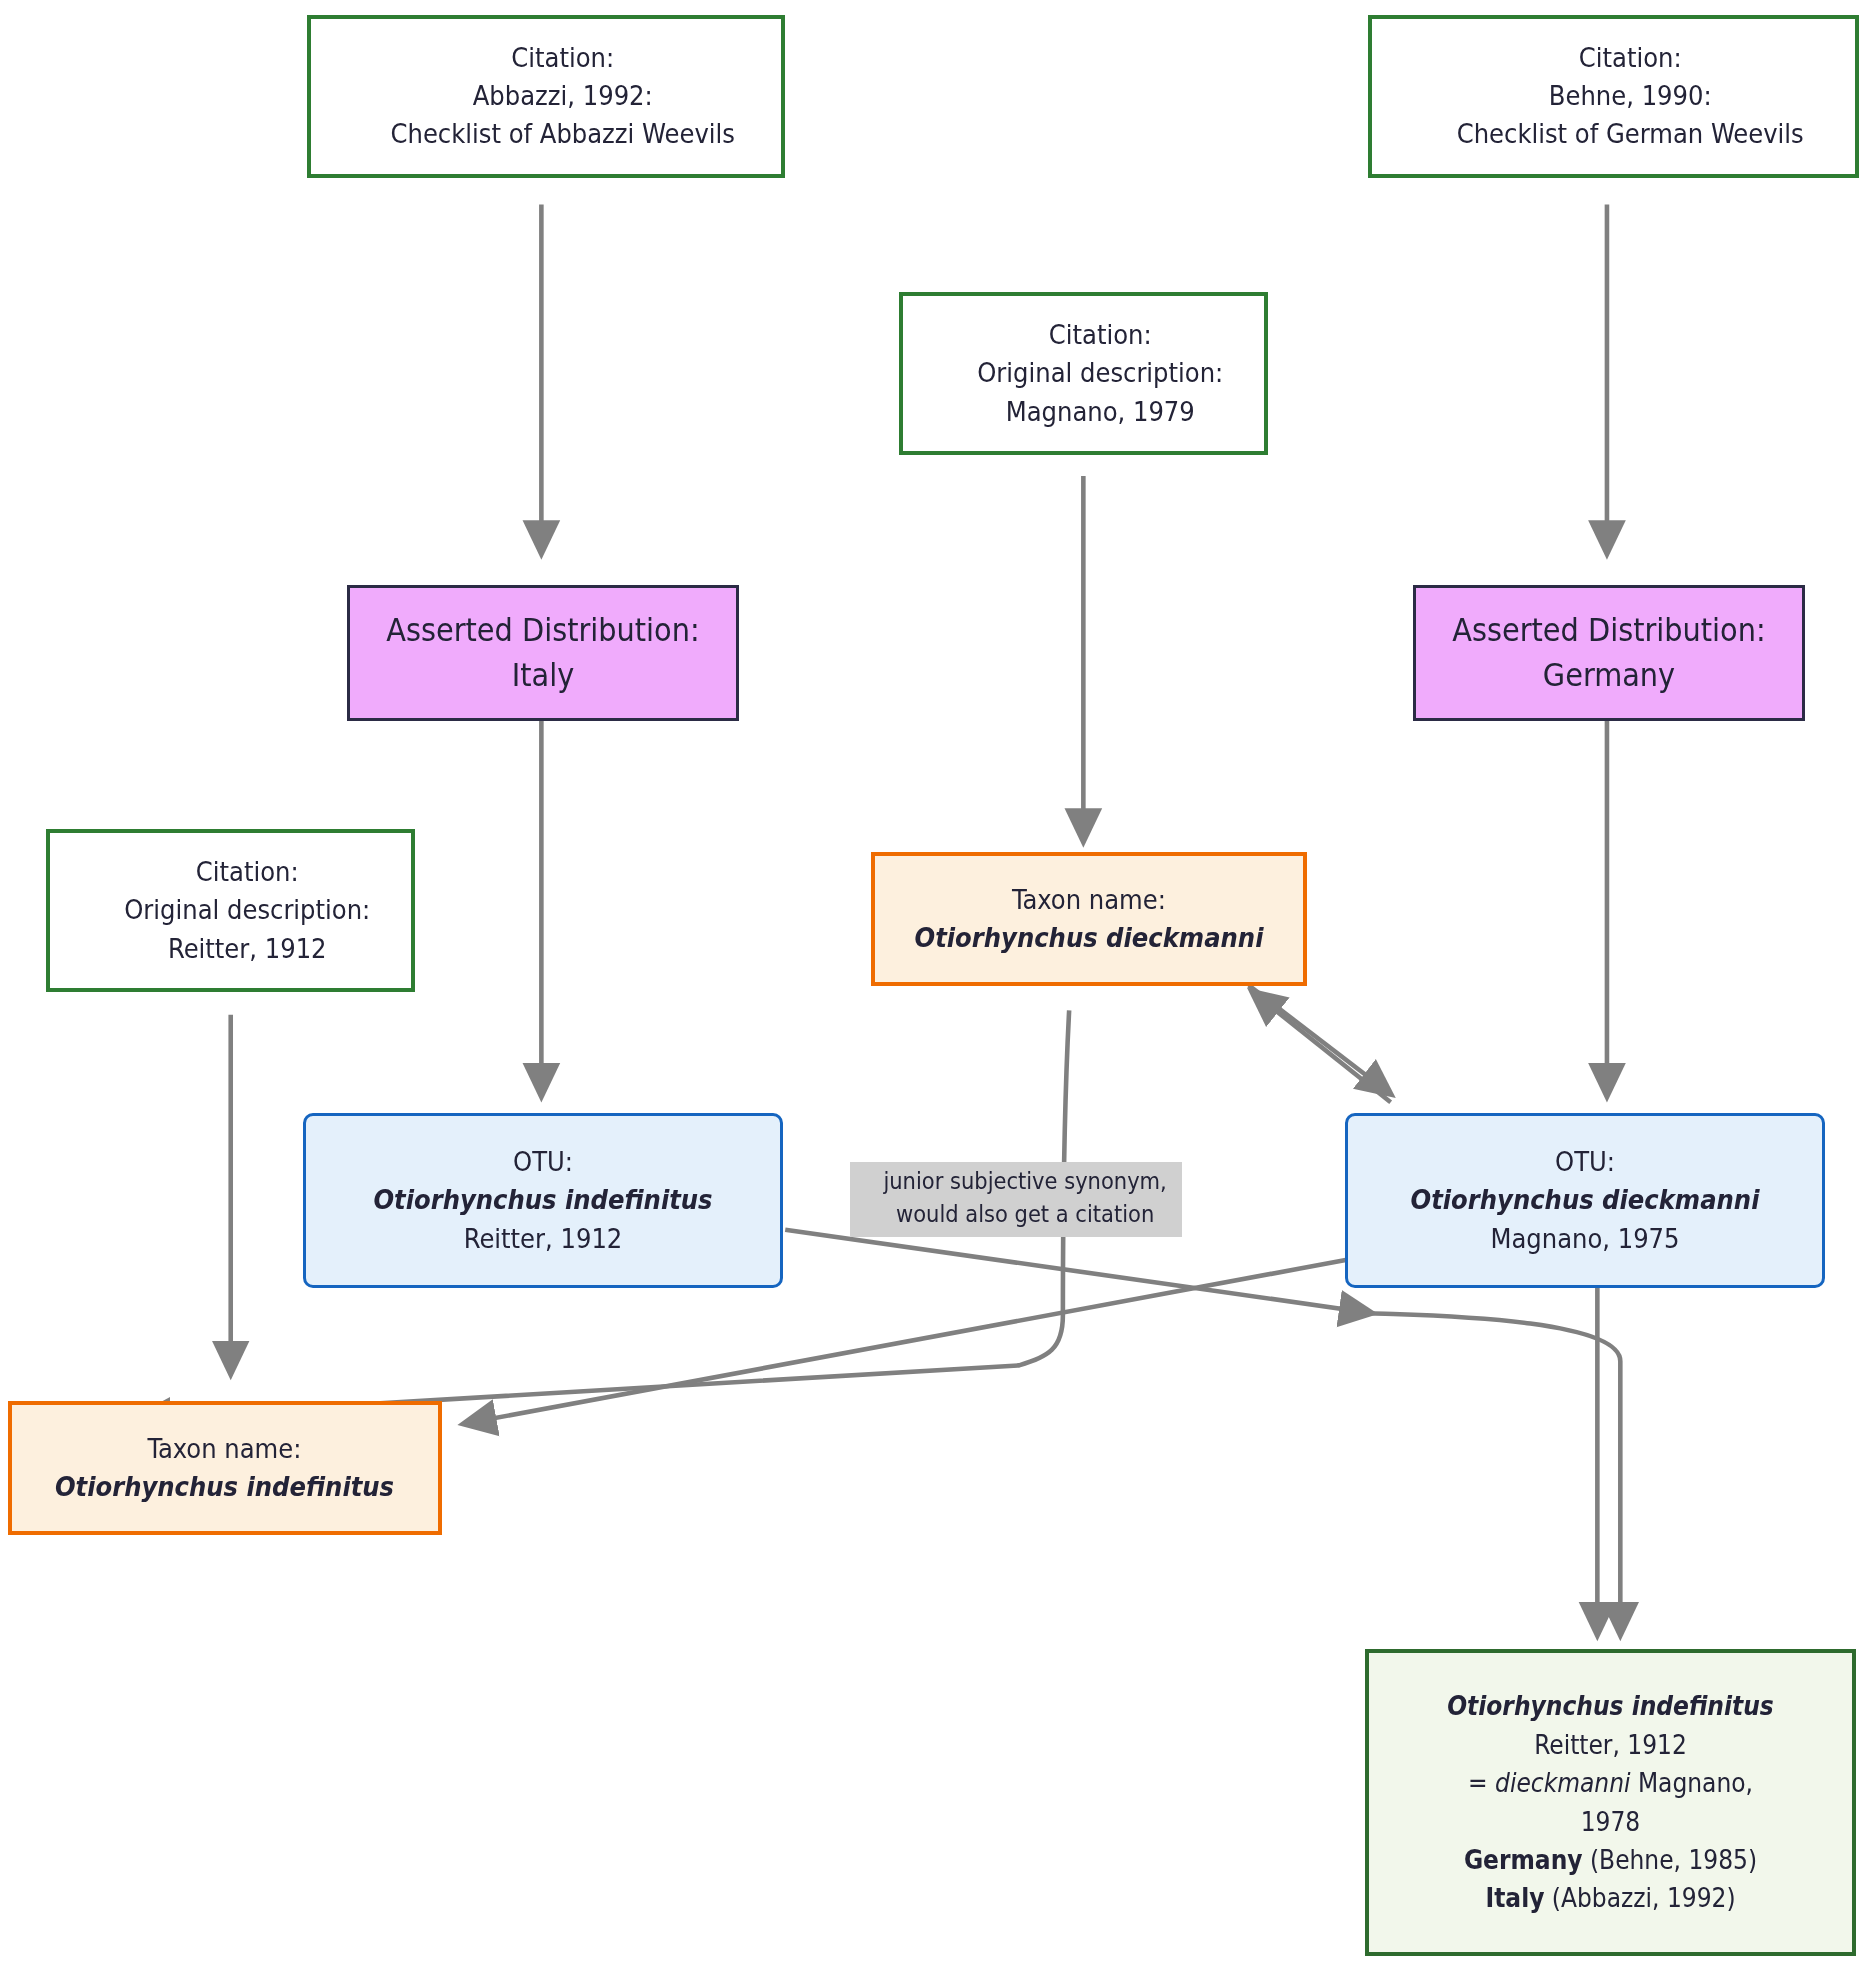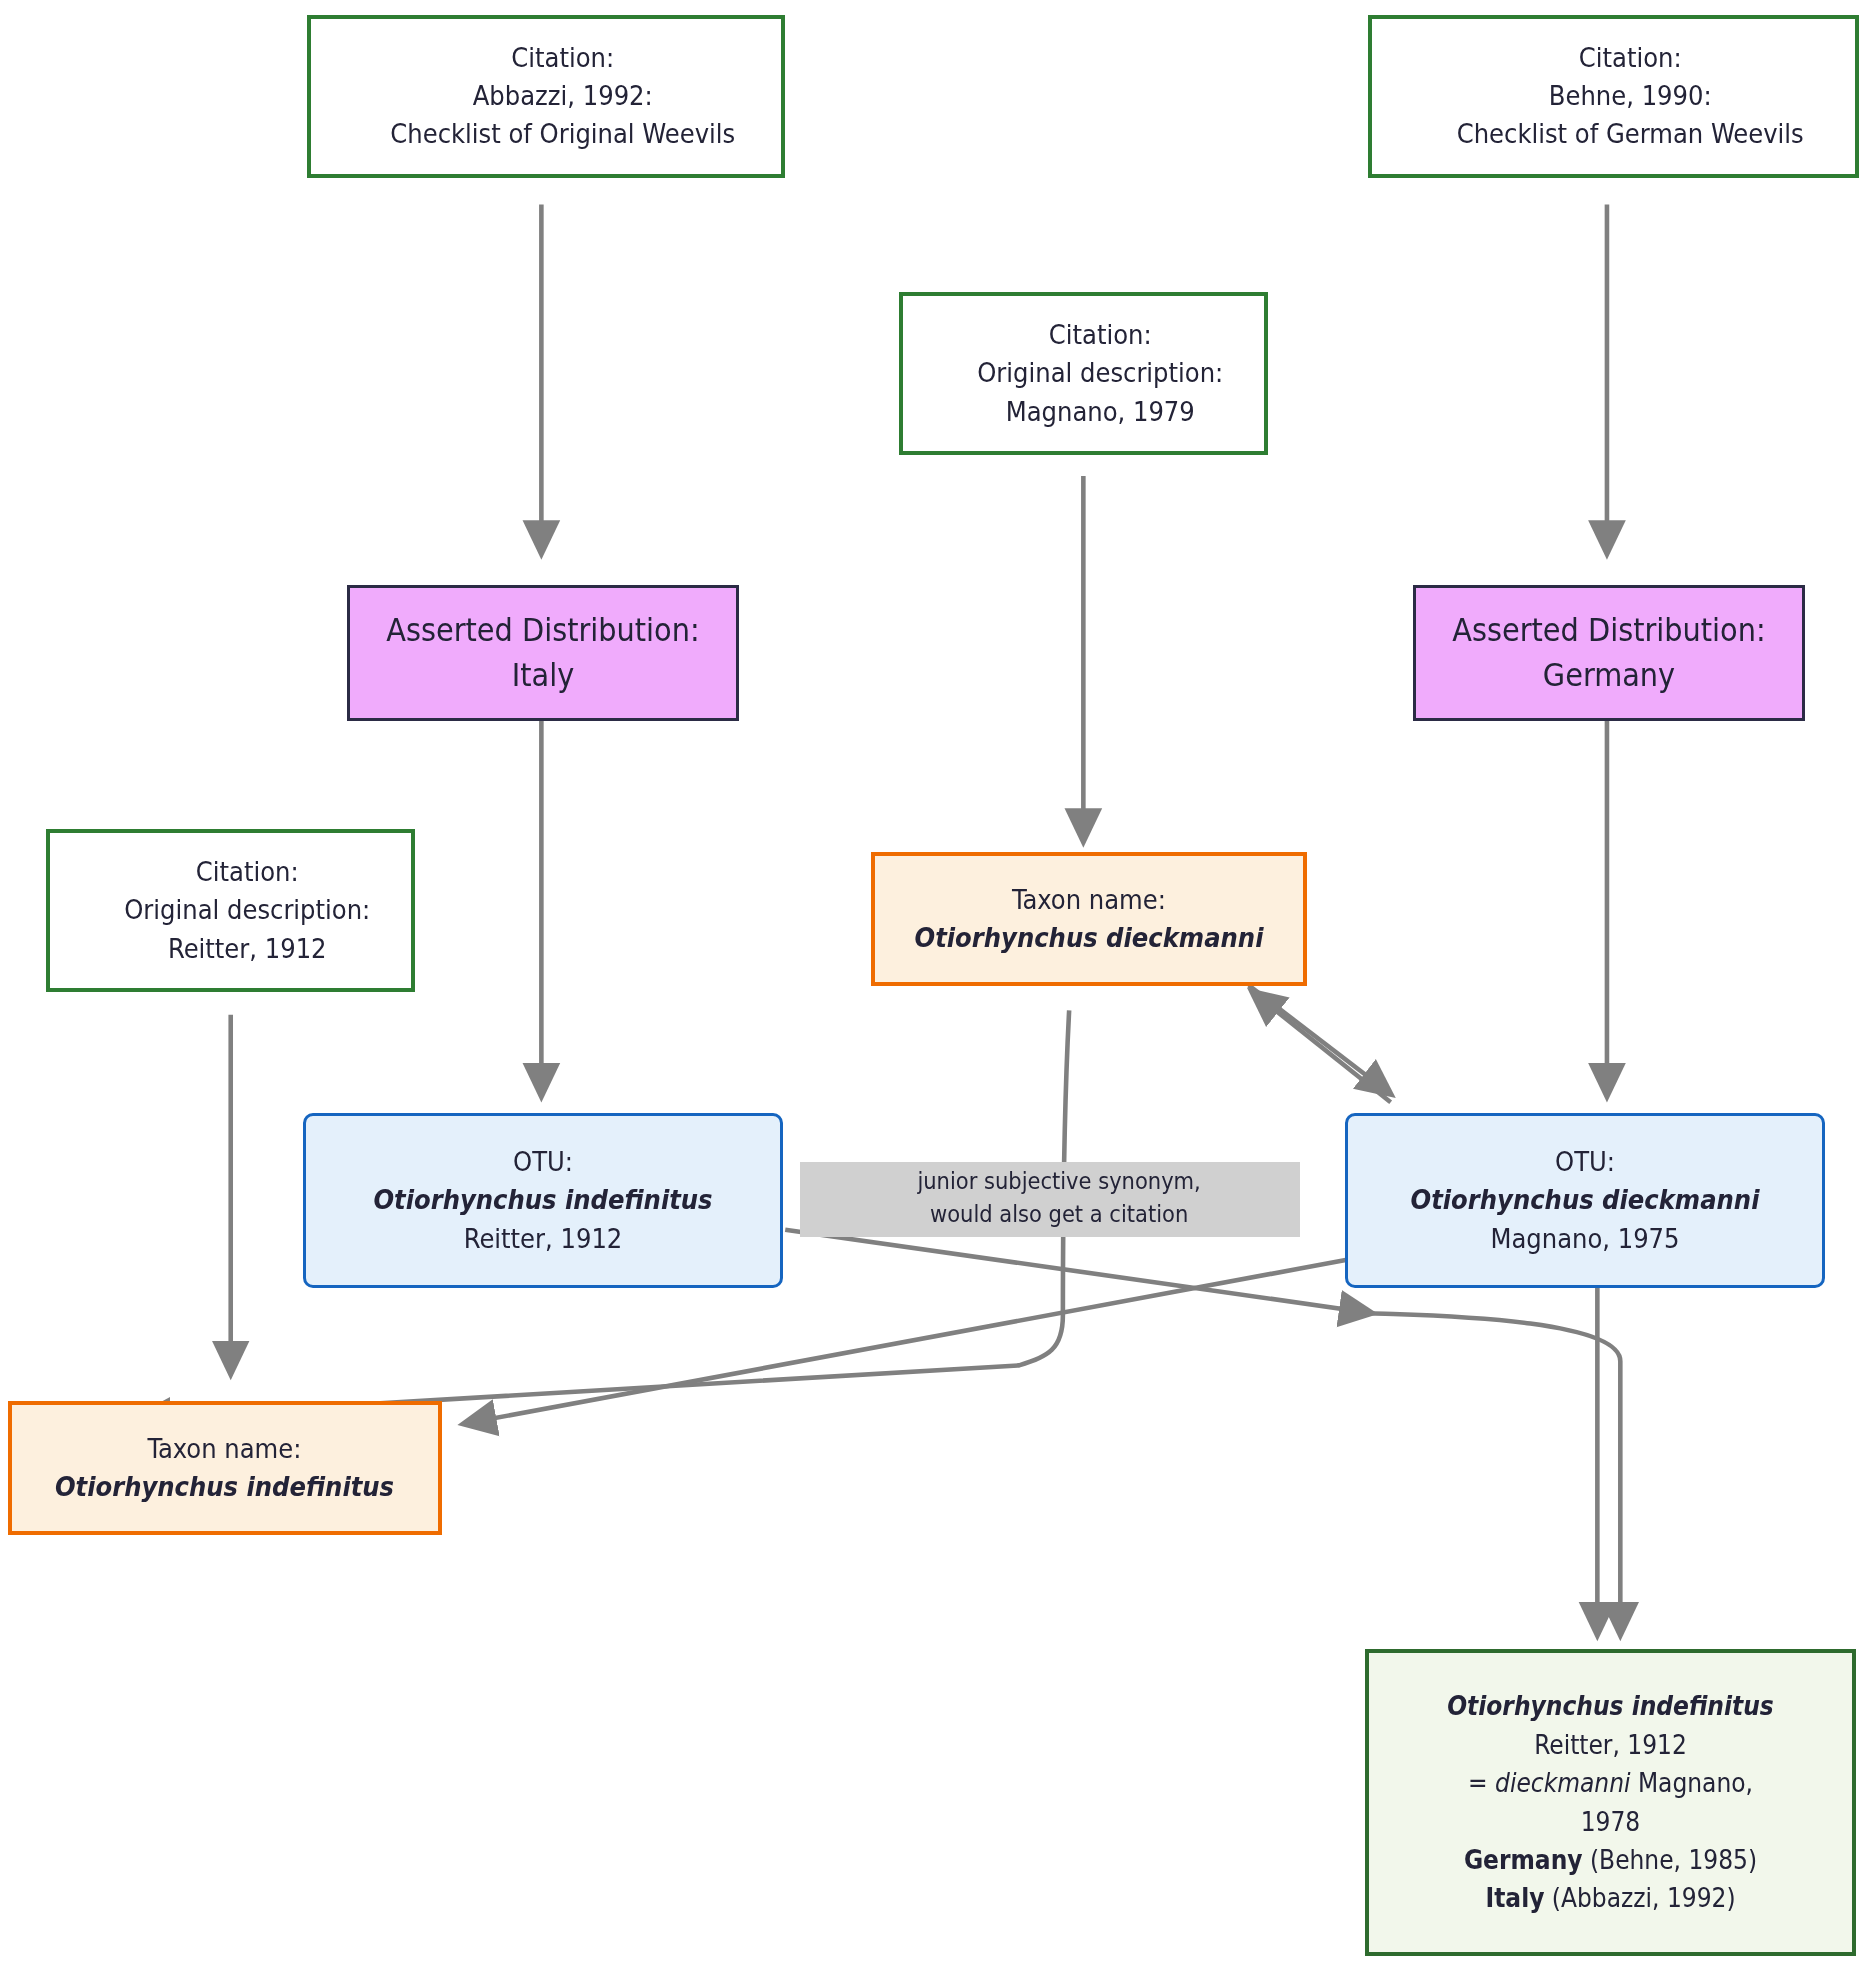--- a/index.html
+++ b/index.html
@@ -129,21 +129,21 @@
 
       <path d="M3825,3060 L3825,3915"></path>
 
       <path d="M3285,3145 C3350,3150 3880,3150 3880,3260 L3880,3915"></path>
     </g>
   </svg>
 
   <div class="node cite" style="left:307px; top:14.6px; width:478px; height:163px;">
     <span class="ln">Citation:</span>
     <span class="ln">Abbazzi, 1992:</span>
-    <span class="ln">Checklist of Original Weevils</span>
+    <span class="ln">Checklist of Abbazzi Weevils</span>
   </div>
 
   <div class="node cite" style="left:1368px; top:14.6px; width:491px; height:163px;">
     <span class="ln">Citation:</span>
     <span class="ln">Behne, 1990:</span>
     <span class="ln">Checklist of German Weevils</span>
   </div>
 
   <div class="node cite" style="left:899px; top:292px; width:369px; height:163px;">
     <span class="ln">Citation:</span>
@@ -191,19 +191,19 @@
 
   <div class="node summary" style="left:1365px; top:1649px; width:491px; height:307px;">
     <span class="ln sci">Otiorhynchus indefinitus</span>
     <span class="ln">Reitter, 1912</span>
     <span class="ln"><span>= </span><span class="epithet">dieckmanni</span><span> Magnano,</span></span>
     <span class="ln">1978</span>
     <span class="ln"><span class="country">Germany</span><span> (Behne, 1985)</span></span>
     <span class="ln"><span class="country">Italy</span><span> (Abbazzi, 1992)</span></span>
   </div>
 
-  <div class="edge-label" style="left:800px; top:1162px; width:500px; height:75px;padding-left:24px;">
+  <div class="edge-label" style="left:850px; top:1162px; width:332px; height:75px;padding-left:24px;">
     <div>junior subjective synonym,</div>
     <div>would also get a citation</div>
   </div>
 
 </div>
 
 
 </body></html>

